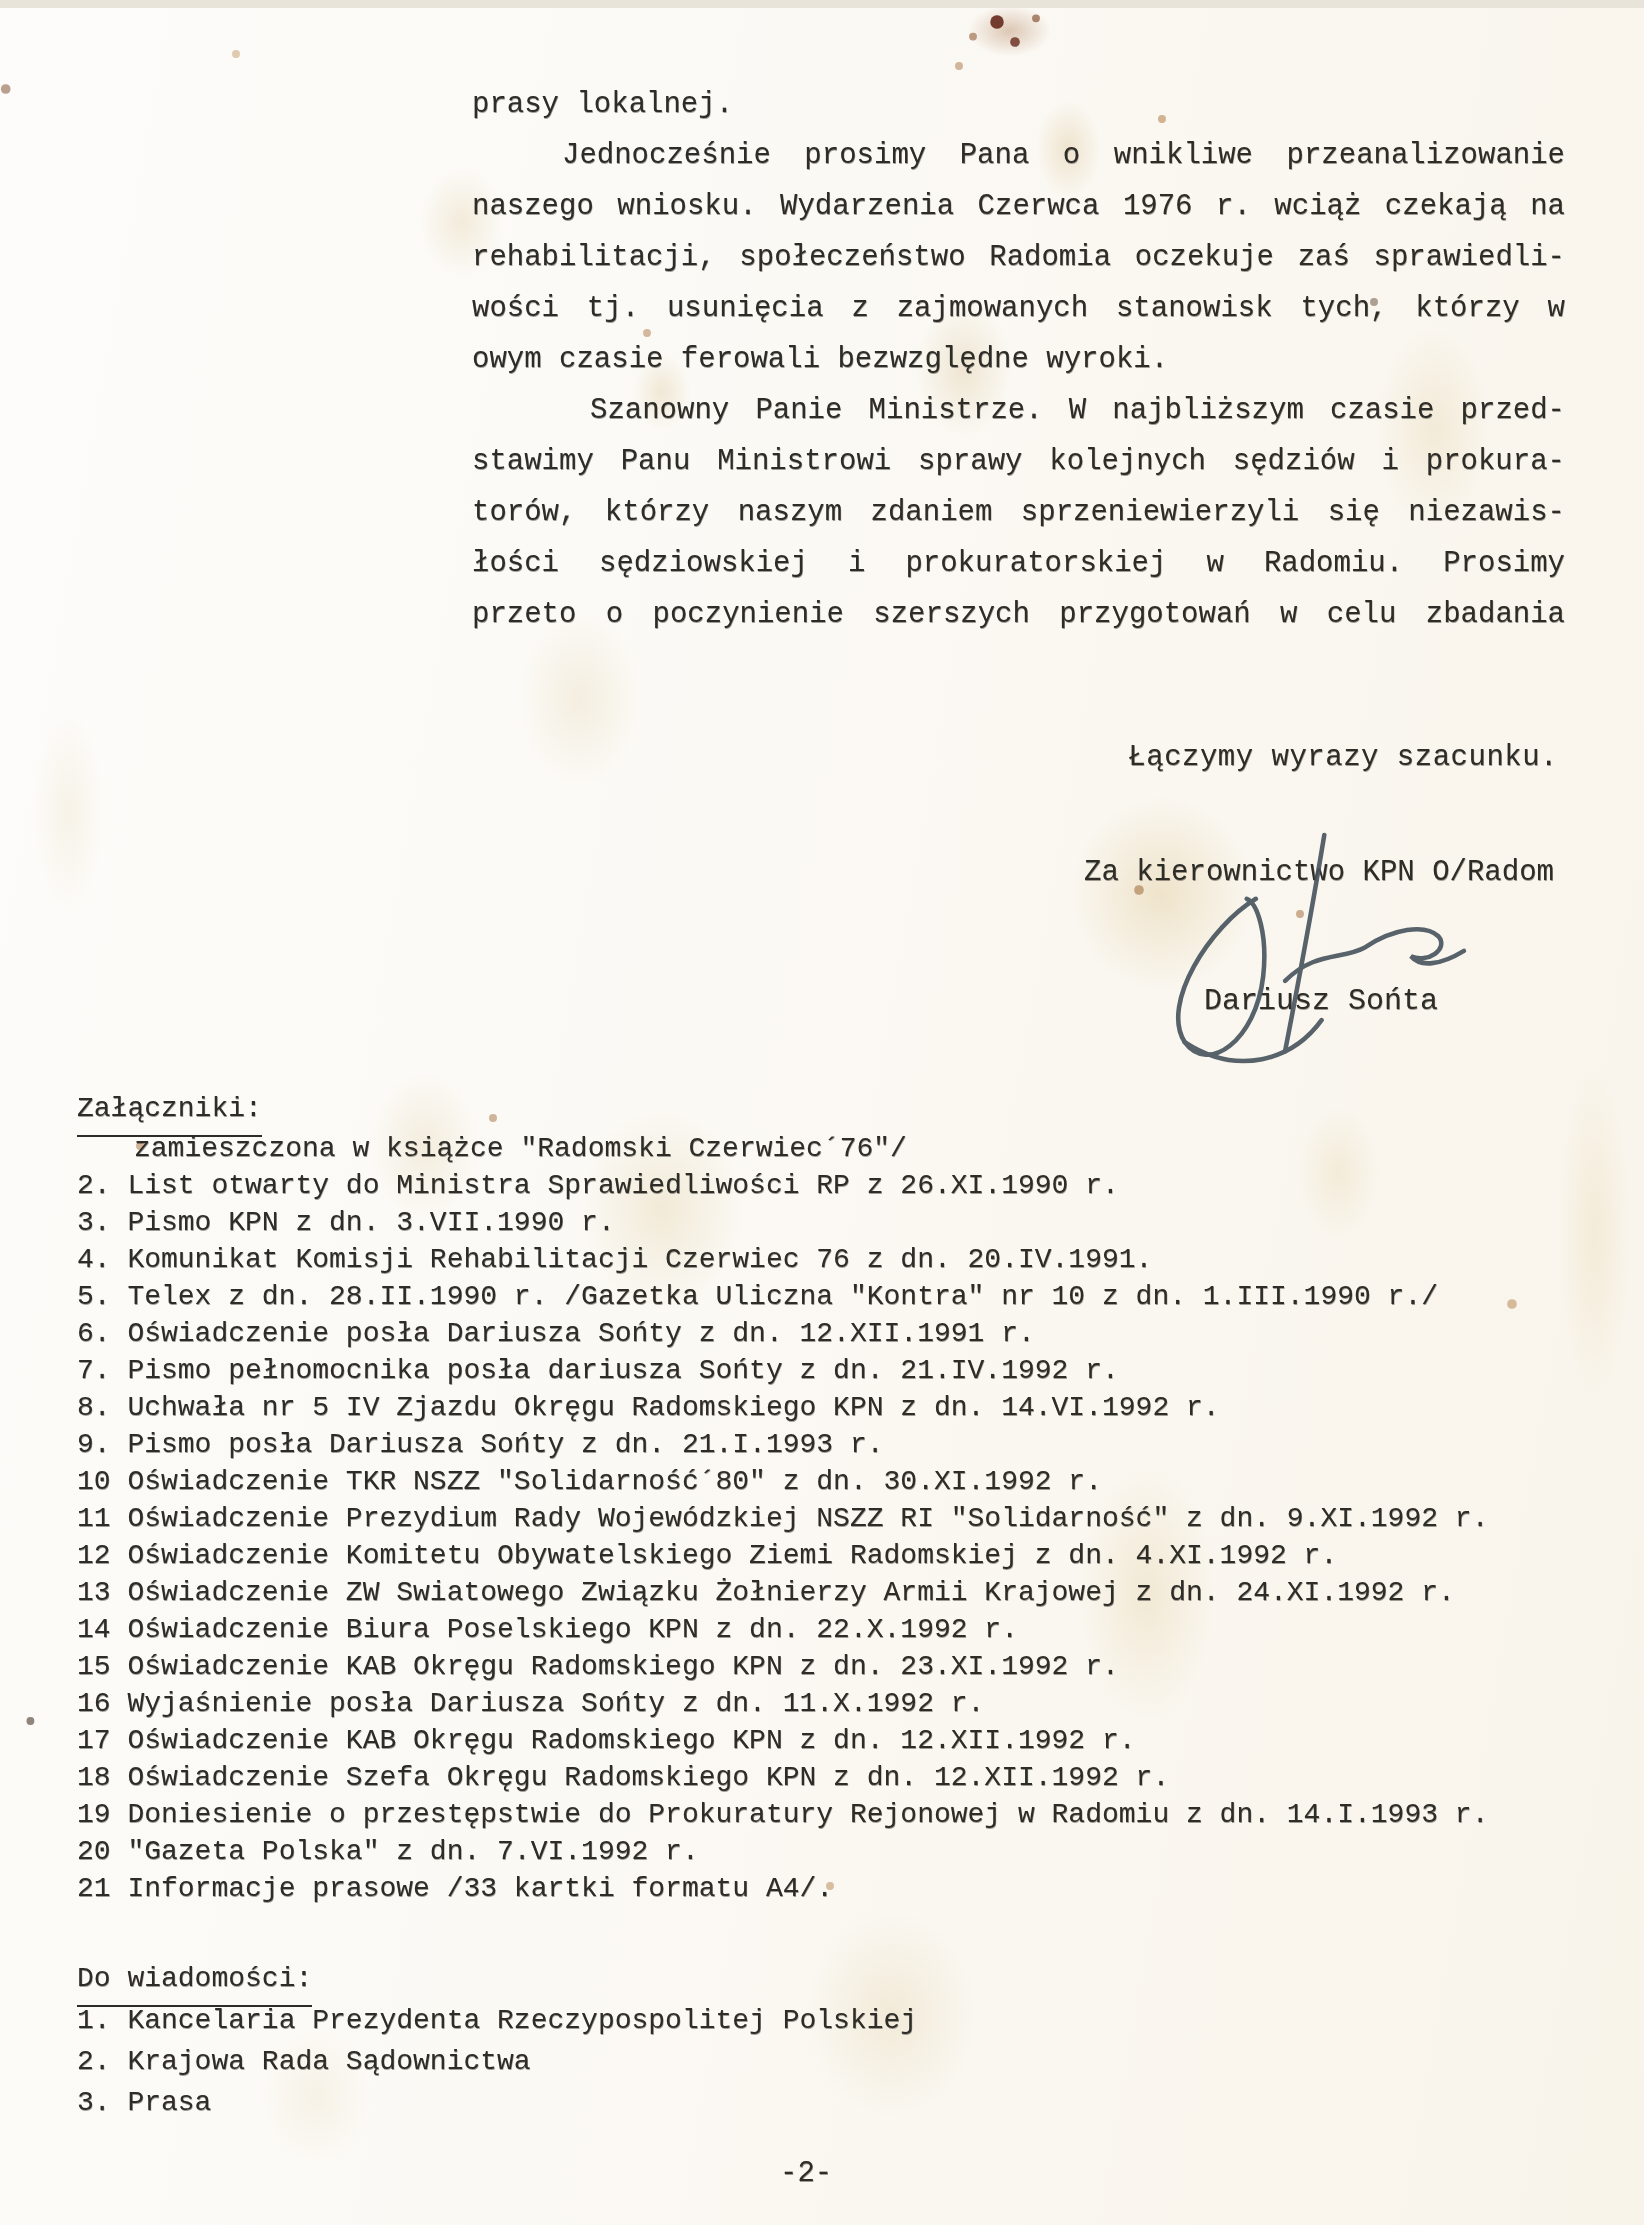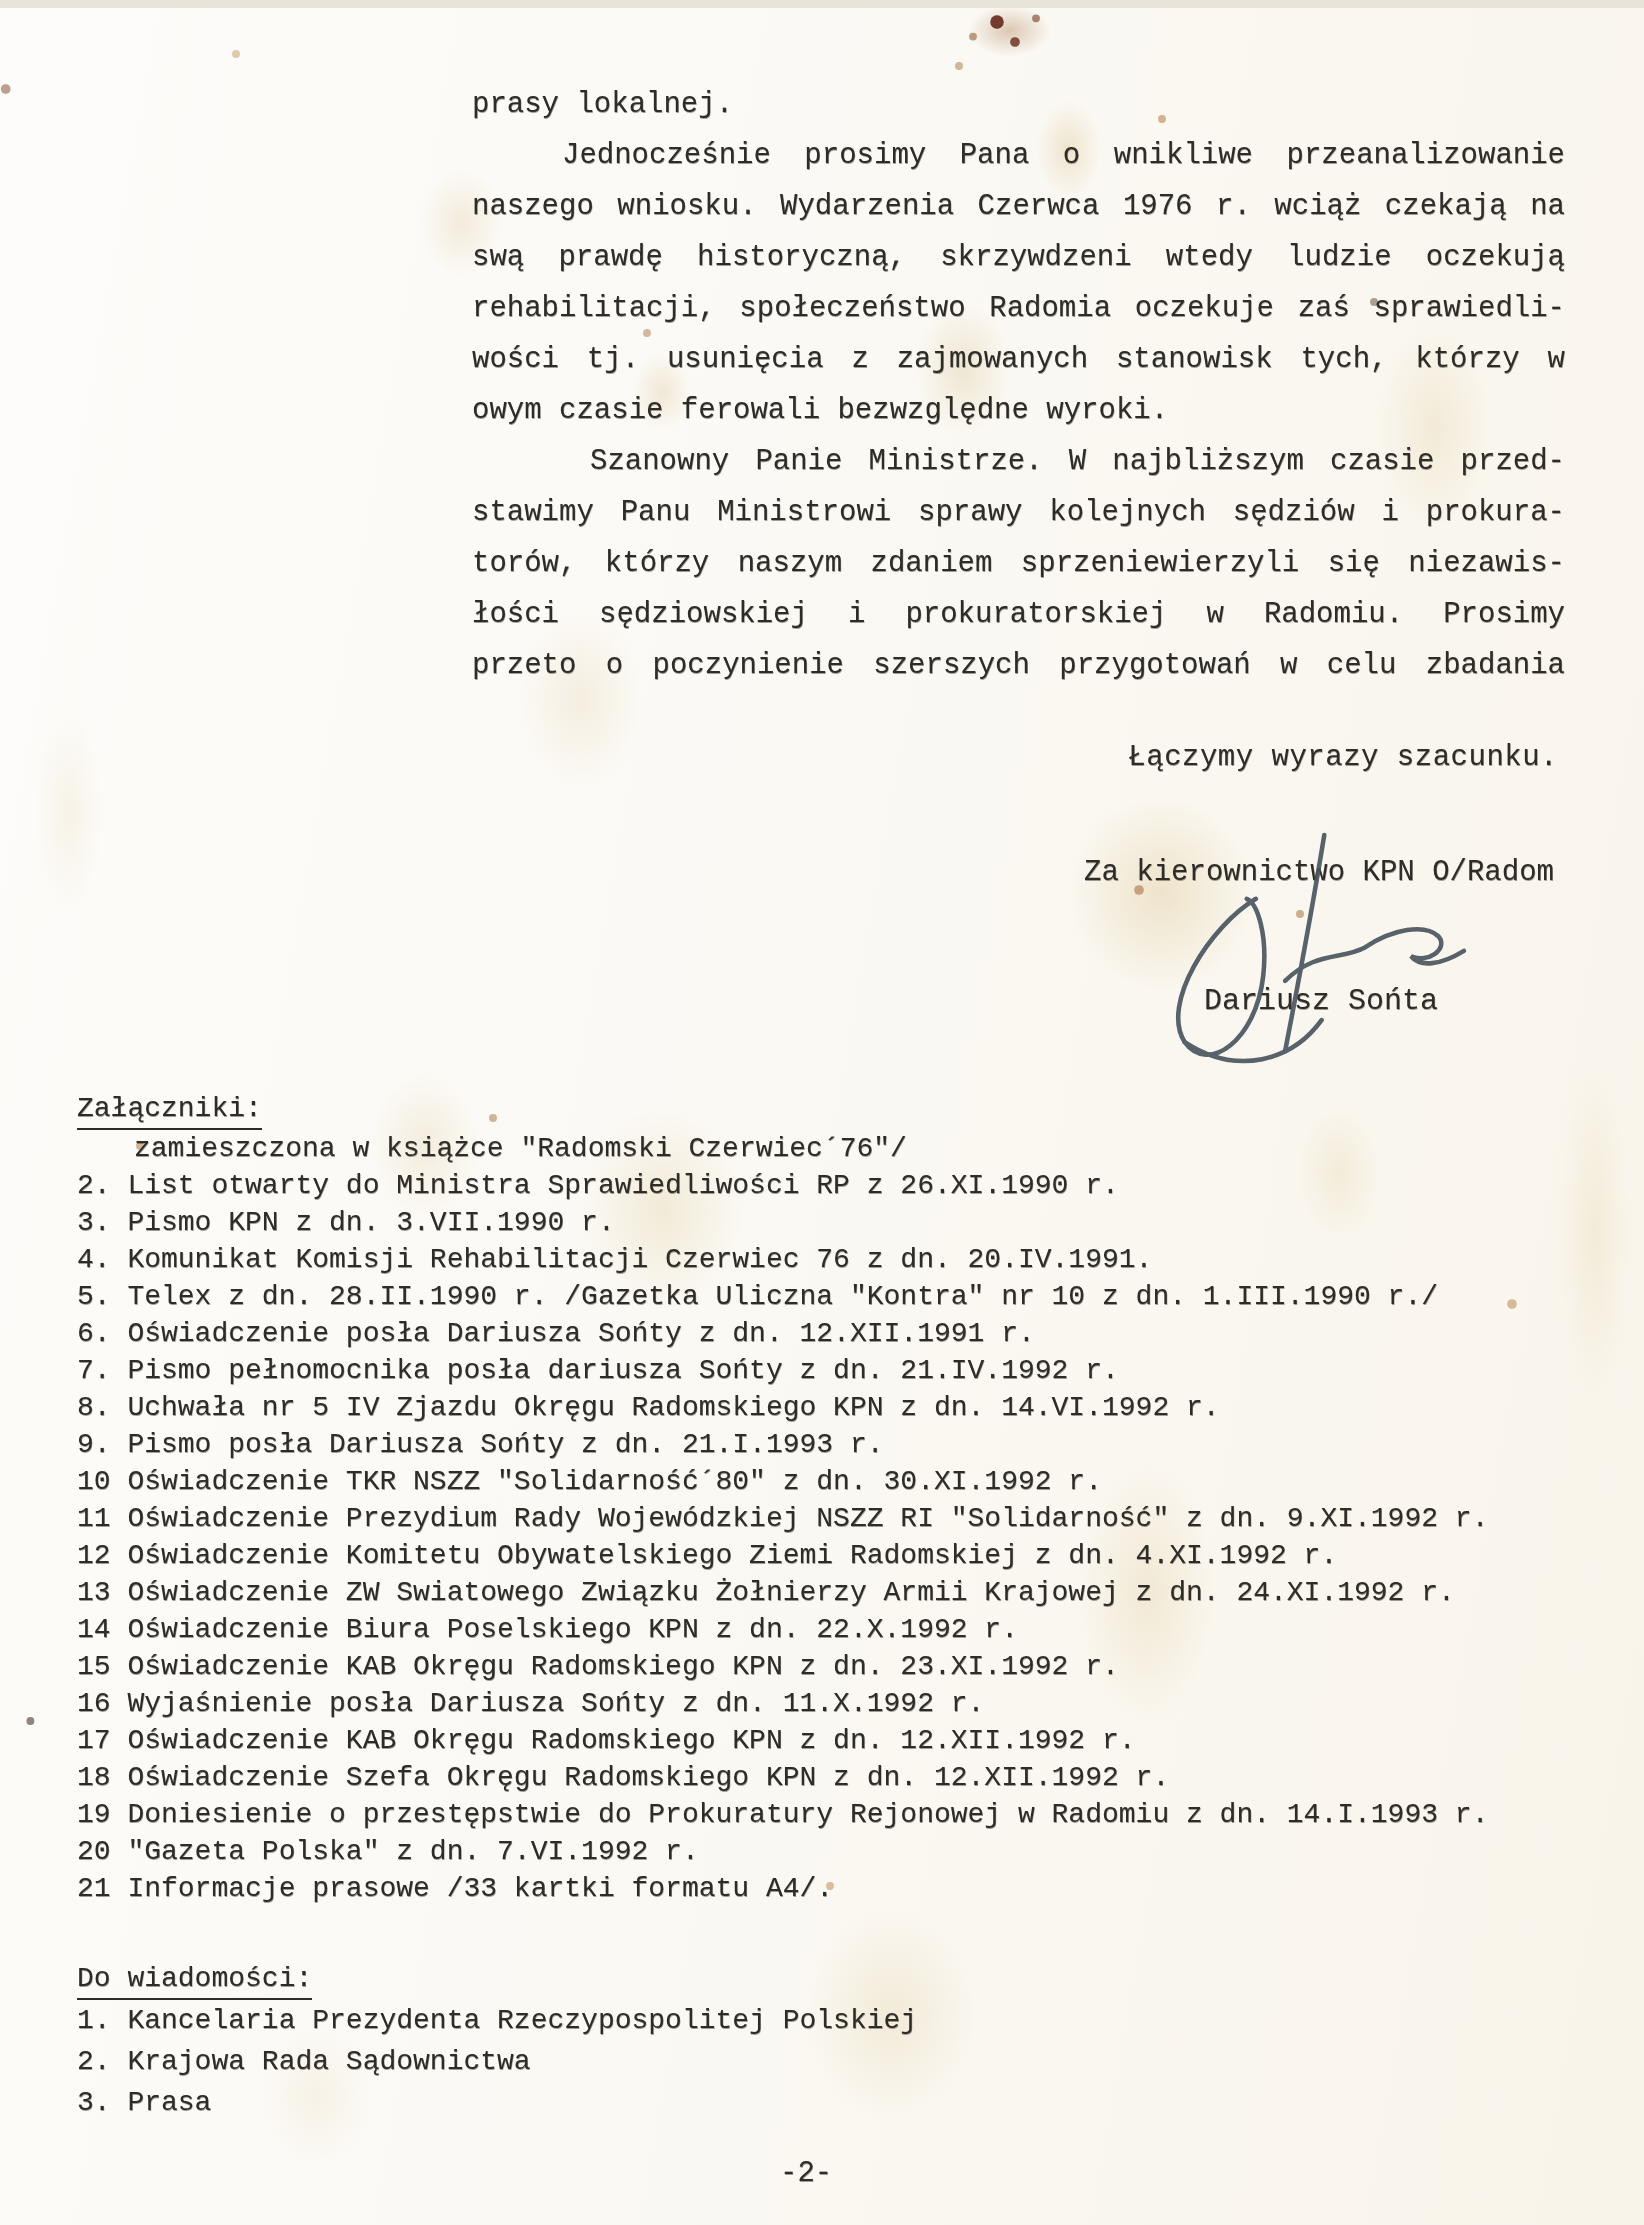--- a/index.html
+++ b/index.html
@@ -78,21 +78,21 @@
   .i2{ padding-left:118px; }
 
   .closing{ position:absolute; top:733px; right:87px; font-size:29px; letter-spacing:0.5px; }
   .sig-org{ position:absolute; top:848px; right:91px; font-size:29px; }
   .sig-name{ position:absolute; top:976px; right:207px; font-size:30px; }
   .sig-svg{ position:absolute; left:1119px; top:804px; width:365px; height:274px; pointer-events:none; }
 
   
   .att{ position:absolute; left:77px; top:1082px; width:1517px; }
   .sec-title{ font-size:28px; line-height:37px; display:inline-block;
-              border-bottom:2.7px solid #2e2c27; padding-bottom:1px; }
+              border-bottom:2.7px solid #2e2c27; padding-bottom:8px; }
   .att-lines{ position:absolute; left:77px; top:1122px; width:1535px; }
   .al{ font-size:28px; line-height:37px; height:37px; white-space:nowrap; }
   .al.wrap{ padding-left:57px; }
 
   .dist{ position:absolute; left:77px; top:1952px; }
   .dist-lines{ position:absolute; left:77px; top:1992px; }
   .dl{ font-size:28px; line-height:41px; white-space:nowrap; }
 
   .pageno{ position:absolute; top:2149px; left:0; width:1645px;
            text-align:center; font-size:29px; transform:translateX(-16.4px); }
@@ -102,21 +102,20 @@
 
 <div class="page ink">
 
   <div class="stains"></div>
   <div class="specks"></div>
 
   <div class="letter">
     <div class="bl">prasy lokalnej.</div>
     <div class="bl j i1">Jednocześnie prosimy Pana o wnikliwe przeanalizowanie</div>
     <div class="bl j">naszego wniosku. Wydarzenia Czerwca 1976 r. wciąż czekają na</div>
-    <div class="bl j">swą prawdę historyczną, skrzywdzeni wtedy ludzie oczekują</div>
     <div class="bl j">rehabilitacji, społeczeństwo Radomia oczekuje zaś sprawiedli-</div>
     <div class="bl j">wości tj. usunięcia z zajmowanych stanowisk tych, którzy w</div>
     <div class="bl">owym czasie ferowali bezwzględne wyroki.</div>
     <div class="bl j i2">Szanowny Panie Ministrze. W najbliższym czasie przed-</div>
     <div class="bl j">stawimy Panu Ministrowi sprawy kolejnych sędziów i prokura-</div>
     <div class="bl j">torów, którzy naszym zdaniem sprzeniewierzyli się niezawis-</div>
     <div class="bl j">łości sędziowskiej i prokuratorskiej w Radomiu. Prosimy</div>
     <div class="bl j">przeto o poczynienie szerszych przygotowań w celu zbadania</div>
   </div>
 

